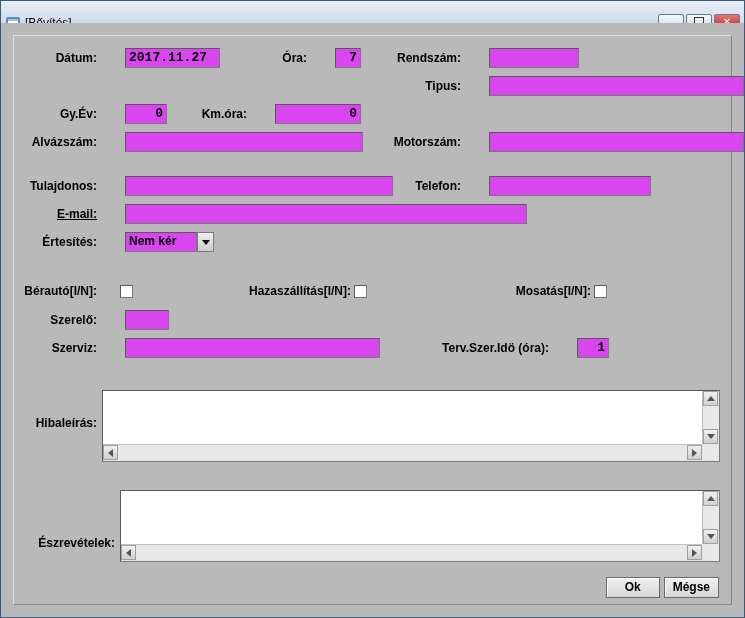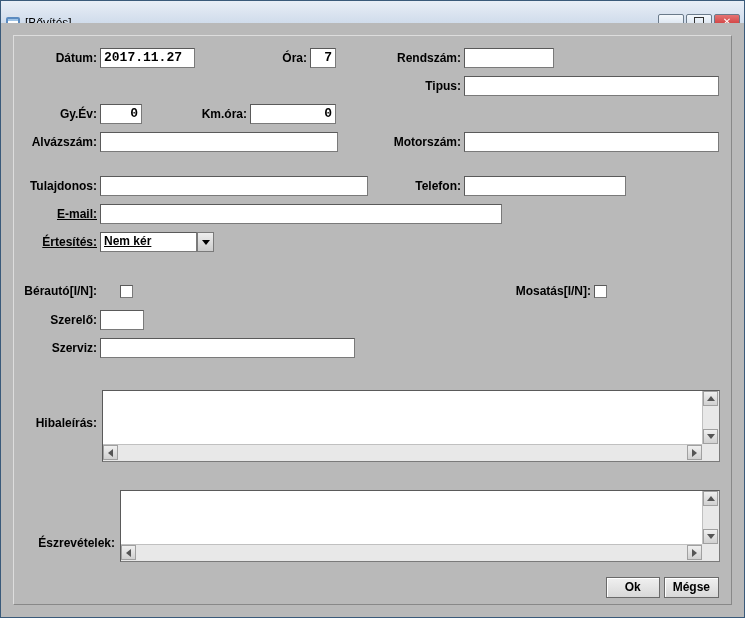--- a/index.html
+++ b/index.html
@@ -75,30 +75,31 @@
     align-items: center;
   }
   .lbl {
     text-align: right;
     font-weight: bold;
     color: #000;
     padding-right: 3px;
     font-size: 12px;
   }
   .inp {
-    background: #ffffff;
+    background: #d946ef;
     border: 1px solid #7a7a7a;
     border-top-color:#5a5a5a;
     border-left-color:#5a5a5a;
     height: 20px;
     font-family: "Courier New", monospace;
     font-size: 13px;
     font-weight: bold;
     padding: 1px 3px;
     color:#000;
+    margin-left:25px;
   }
   .inp.r { text-align: right; }
   .inp.c { text-align: center; }
   .chk {
     width: 13px; height: 13px;
     background:#fff;
     border:1px solid #7a7a7a;
     border-top-color:#5a5a5a;
     border-left-color:#5a5a5a;
   }
@@ -235,45 +236,53 @@
       <div class="field" style="left:390px; top:140px;">
         <div class="lbl" style="width:60px;">Telefon:</div>
         <div class="inp" style="width:162px;"></div>
       </div>
 
       <div class="field" style="left:0px; top:168px;">
         <div class="lbl" style="width:86px;text-decoration:underline;">E-mail:</div>
         <div class="inp" style="width:402px;"></div>
       </div>
 
-      <div class="field" style="left:0px; top:196px;text-decoration:underline;">
+      <div class="field" style="left:0px; top:196px;">
         <div class="lbl" style="width:86px;">Értesítés:</div>
         <div class="combo" style="width:114px;">
           <div class="inp">Nem kér</div>
           <div class="cbtn"></div>
         </div>
       </div>
 
       <div class="field" style="left:0px; top:248px;gap:20px;">
         <div class="lbl" style="width:86px;">Bérautó[I/N]:</div>
         <div class="chk"></div>
       </div>
+      <div class="field" style="left:210px; top:248px;">
+        <div class="lbl" style="width:130px;">Hazaszállítás[I/N]:</div>
+        <div class="chk"></div>
+      </div>
       <div class="field" style="left:490px; top:248px;">
         <div class="lbl" style="width:90px;">Mosatás[I/N]:</div>
         <div class="chk"></div>
       </div>
 
       <div class="field" style="left:0px; top:274px;">
         <div class="lbl" style="width:86px;">Szerelő:</div>
         <div class="inp" style="width:44px;"></div>
       </div>
 
       <div class="field" style="left:0px; top:302px;">
         <div class="lbl" style="width:86px;">Szerviz:</div>
         <div class="inp" style="width:255px;"></div>
+      </div>
+      <div class="field" style="left:400px; top:302px;">
+        <div class="lbl" style="width:138px;">Terv.Szer.Idö (óra):</div>
+        <div class="inp r" style="width:32px;">1</div>
       </div>
 
       <div class="field" style="left:0px; top:380px;">
         <div class="lbl" style="width:86px;">Hibaleírás:</div>
       </div>
       <div class="textarea-wrap" style="left:88px; top:354px; width:618px; height:72px;">
         <div class="ta"></div>
         <div class="sb-v">
             <div class="ar up"></div>
             <div class="ar dn"></div>

